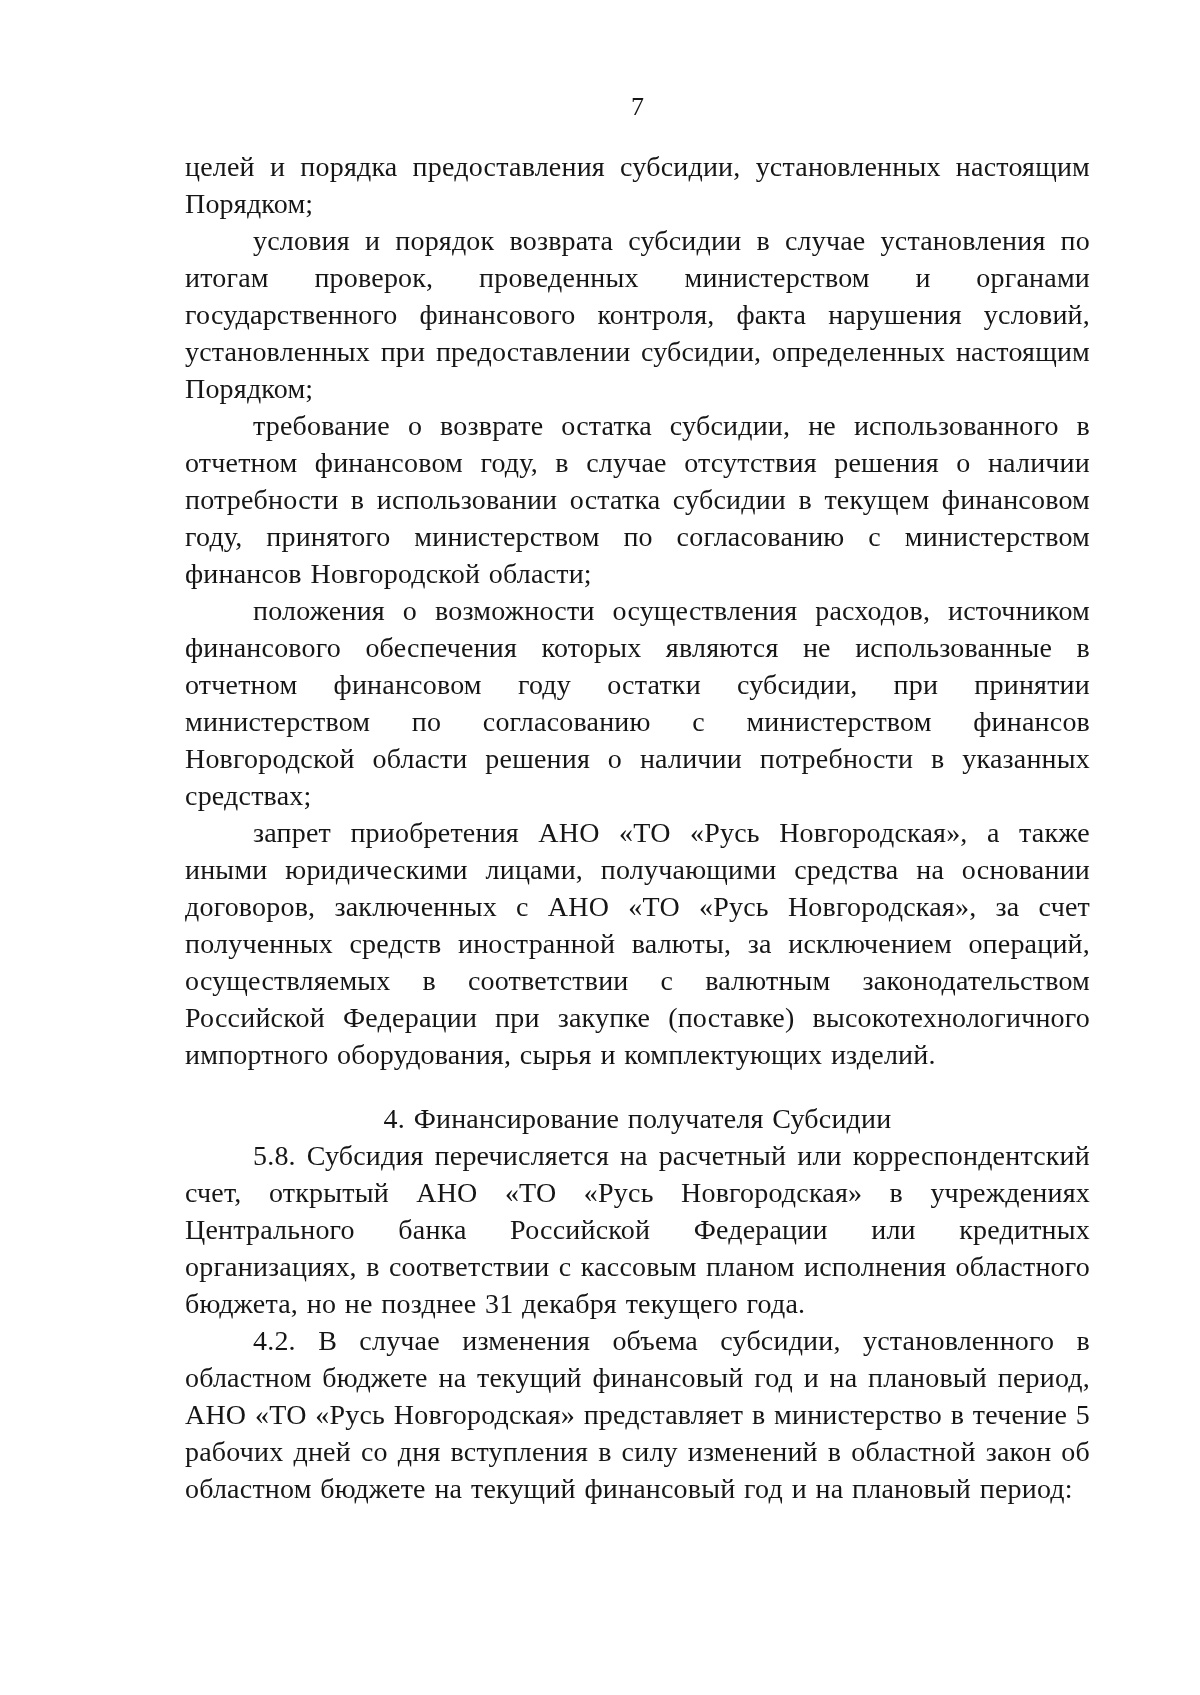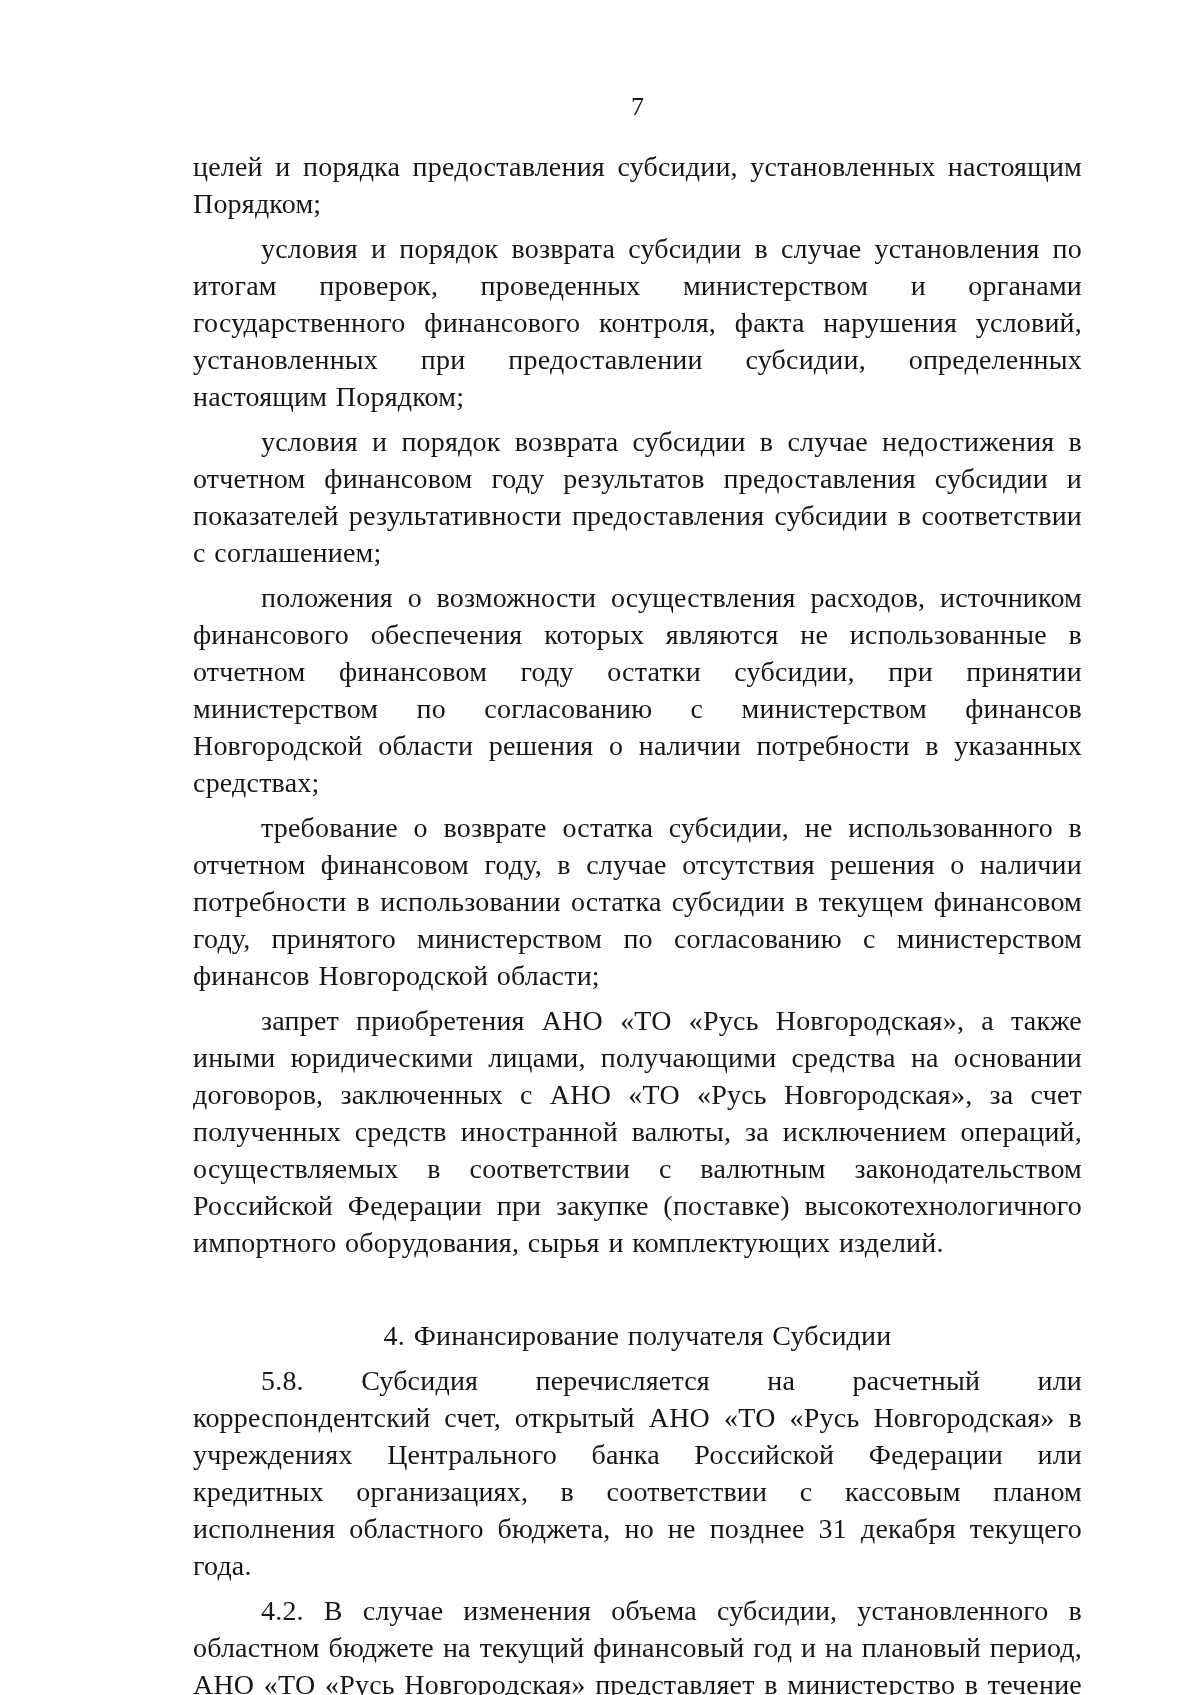--- a/index.html
+++ b/index.html
@@ -26,51 +26,50 @@
   .content {
     margin: 26px 110px 0 185px;
     font-size: 28px;
     line-height: 37px;
     text-align: justify;
     text-align-last: left;
     letter-spacing: 0.2px;
     word-spacing: 1.5px;
   }
   .para {
-    margin: 8px;
+    margin: 0;
   }
   .para.indent {
     text-indent: 68px;
     font-family: Liberation Serif, serif;
   }
   .heading {
-    margin: 56px 0 0 0;
+    margin: 27px 0 0 0;
     font-size: 28px;
     line-height: 37px;
     font-weight: normal;
     text-align: center;
     text-align-last: center;
   }
 </style>
 </head>
 <body>
 
 <div class="page">
   <div class="page-number">7</div>
 
   <div class="content">
     <p class="para">целей и порядка предоставления субсидии, установленных настоящим Порядком;</p>
 
     <p class="para indent">условия и порядок возврата субсидии в случае установления по итогам проверок, проведенных министерством и органами государственного финансового контроля, факта нарушения условий, установленных при предоставлении субсидии, определенных настоящим Порядком;</p>
 
-    <p class="para indent">условия и порядок возврата субсидии в случае недостижения в отчетном финансовом году результатов предоставления субсидии и показателей результативности предоставления субсидии в соответствии с соглашением;</p>
+
+    <p class="para indent">требование о возврате остатка субсидии, не использованного в отчетном финансовом году, в случае отсутствия решения о наличии потребности в использовании остатка субсидии в текущем финансовом году, принятого министерством по согласованию с министерством финансов Новгородской области;</p>
 
     <p class="para indent">положения о возможности осуществления расходов, источником финансового обеспечения которых являются не использованные в отчетном финансовом году остатки субсидии, при принятии министерством по согласованию с министерством финансов Новгородской области решения о наличии потребности в указанных средствах;</p>
-
-    <p class="para indent">требование о возврате остатка субсидии, не использованного в отчетном финансовом году, в случае отсутствия решения о наличии потребности в использовании остатка субсидии в текущем финансовом году, принятого министерством по согласованию с министерством финансов Новгородской области;</p>
 
     <p class="para indent">запрет приобретения АНО «ТО «Русь Новгородская», а также иными юридическими лицами, получающими средства на основании договоров, заключенных с АНО «ТО «Русь Новгородская», за счет полученных средств иностранной валюты, за исключением операций, осуществляемых в соответствии с валютным законодательством Российской Федерации при закупке (поставке) высокотехнологичного импортного оборудования, сырья и комплектующих изделий.</p>
 
     <h2 class="heading">4. Финансирование получателя Субсидии</h2>
 
     <p class="para indent">5.8. Субсидия перечисляется на расчетный или корреспондентский счет, открытый АНО «ТО «Русь Новгородская» в учреждениях Центрального банка Российской Федерации или кредитных организациях, в соответствии с кассовым планом исполнения областного бюджета, но не позднее 31 декабря текущего года.</p>
 
     <p class="para indent">4.2. В случае изменения объема субсидии, установленного в областном бюджете на текущий финансовый год и на плановый период, АНО «ТО «Русь Новгородская» представляет в министерство в течение 5 рабочих дней со дня вступления в силу изменений в областной закон об областном бюджете на текущий финансовый год и на плановый период:</p>
   </div>
 </div>

